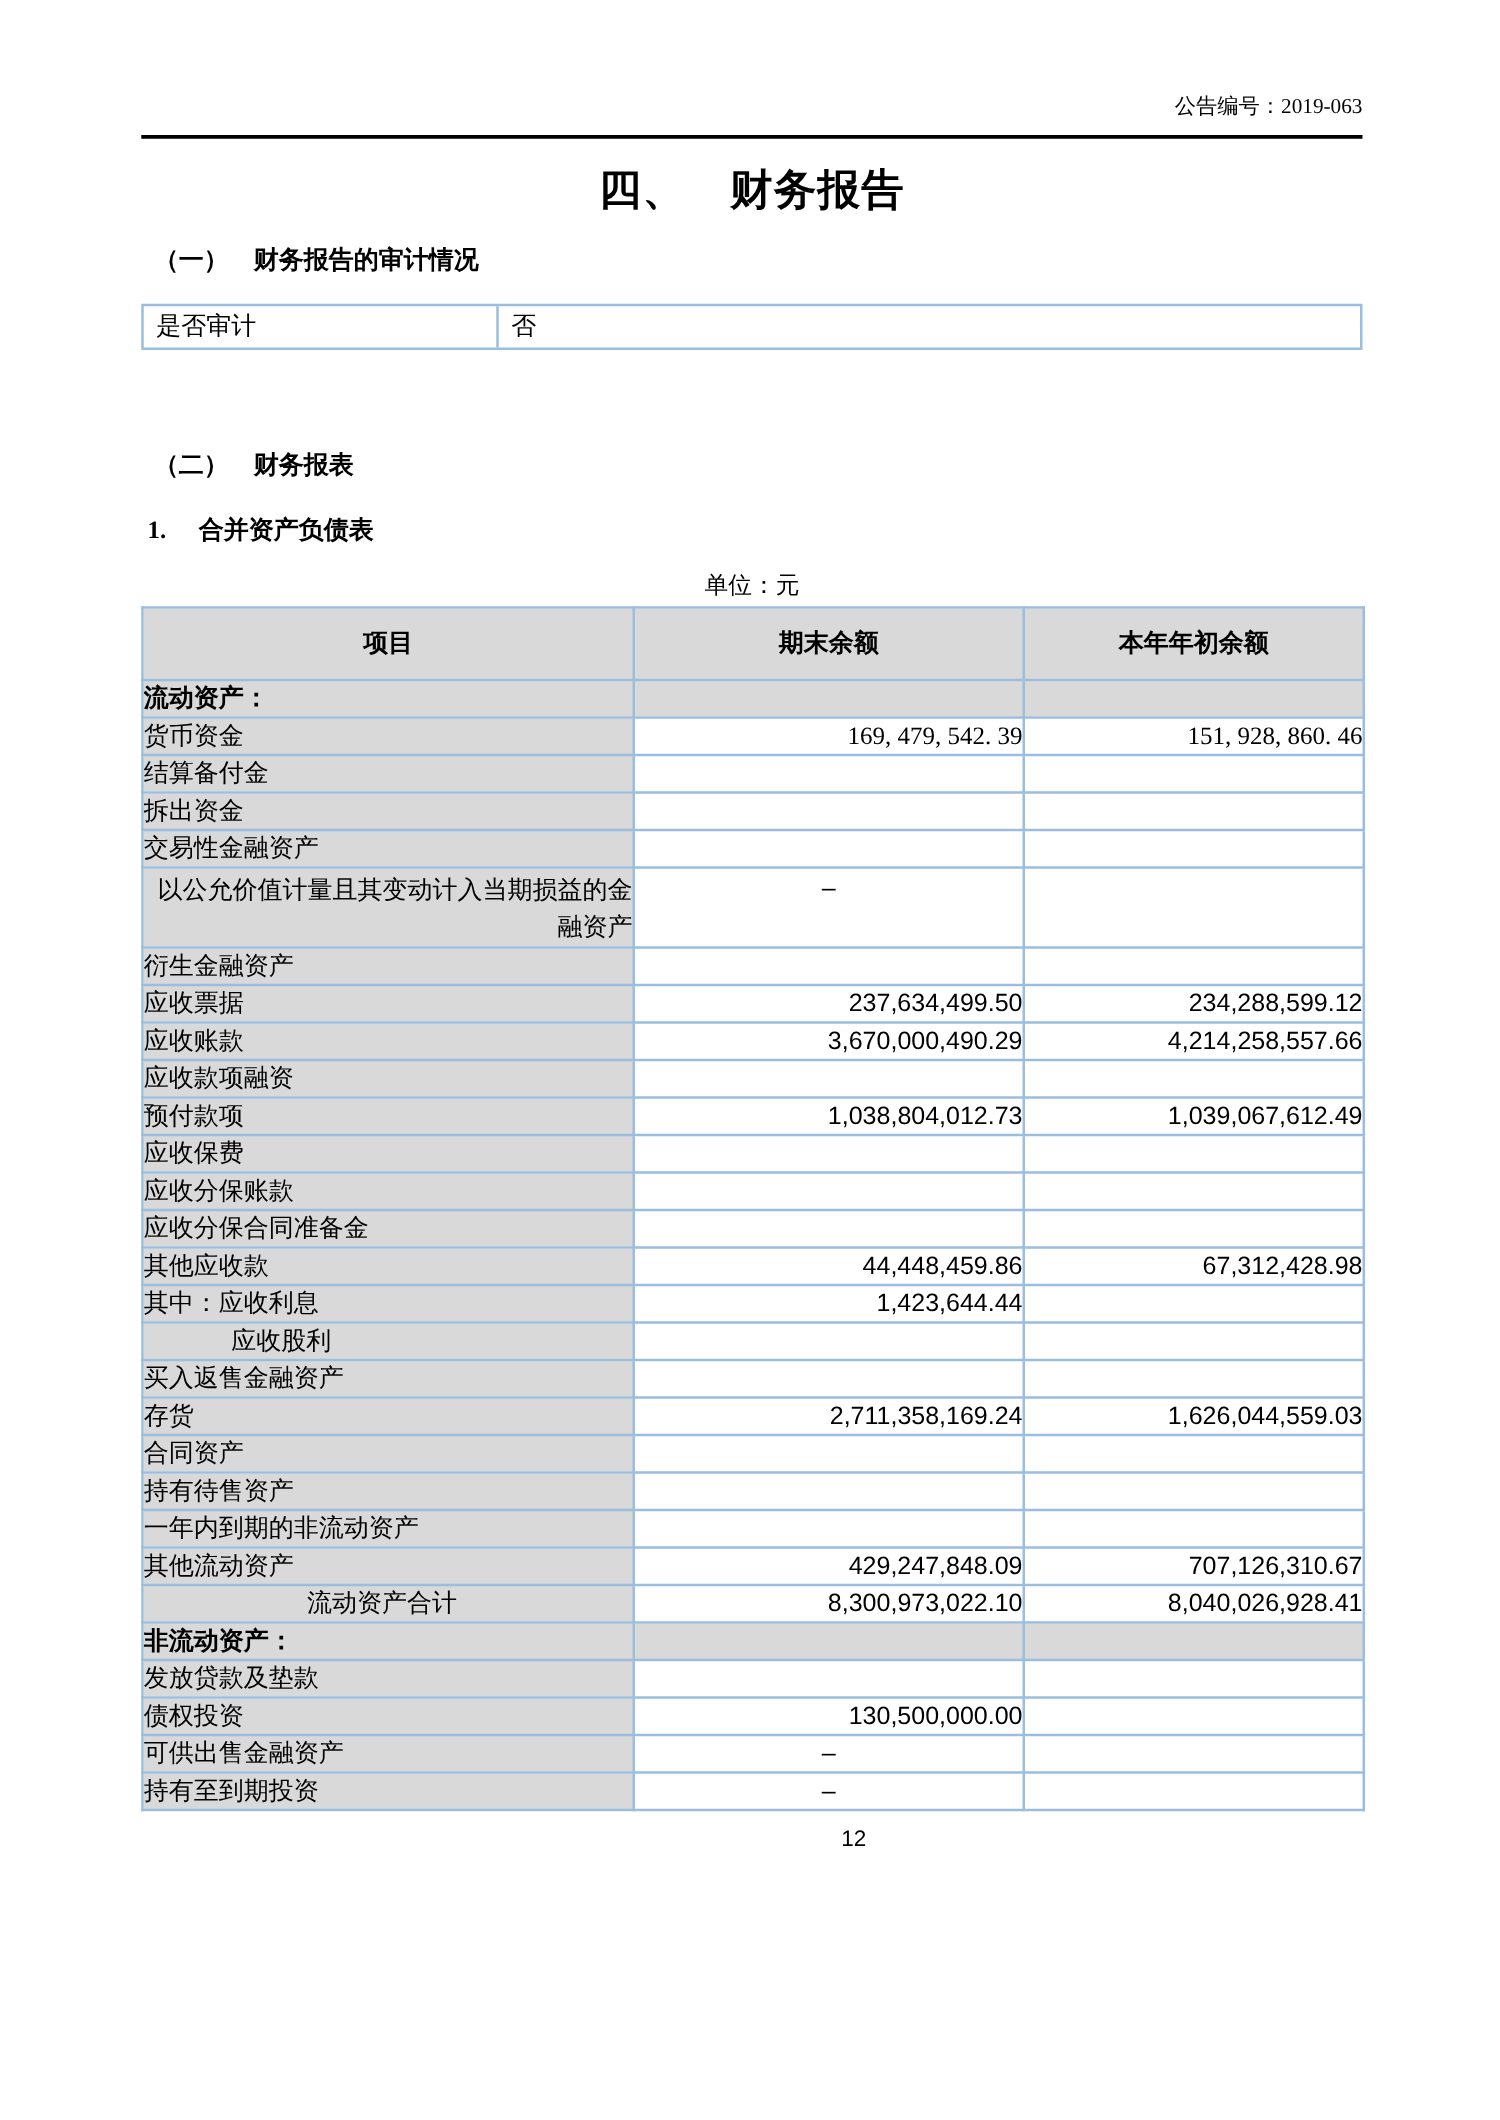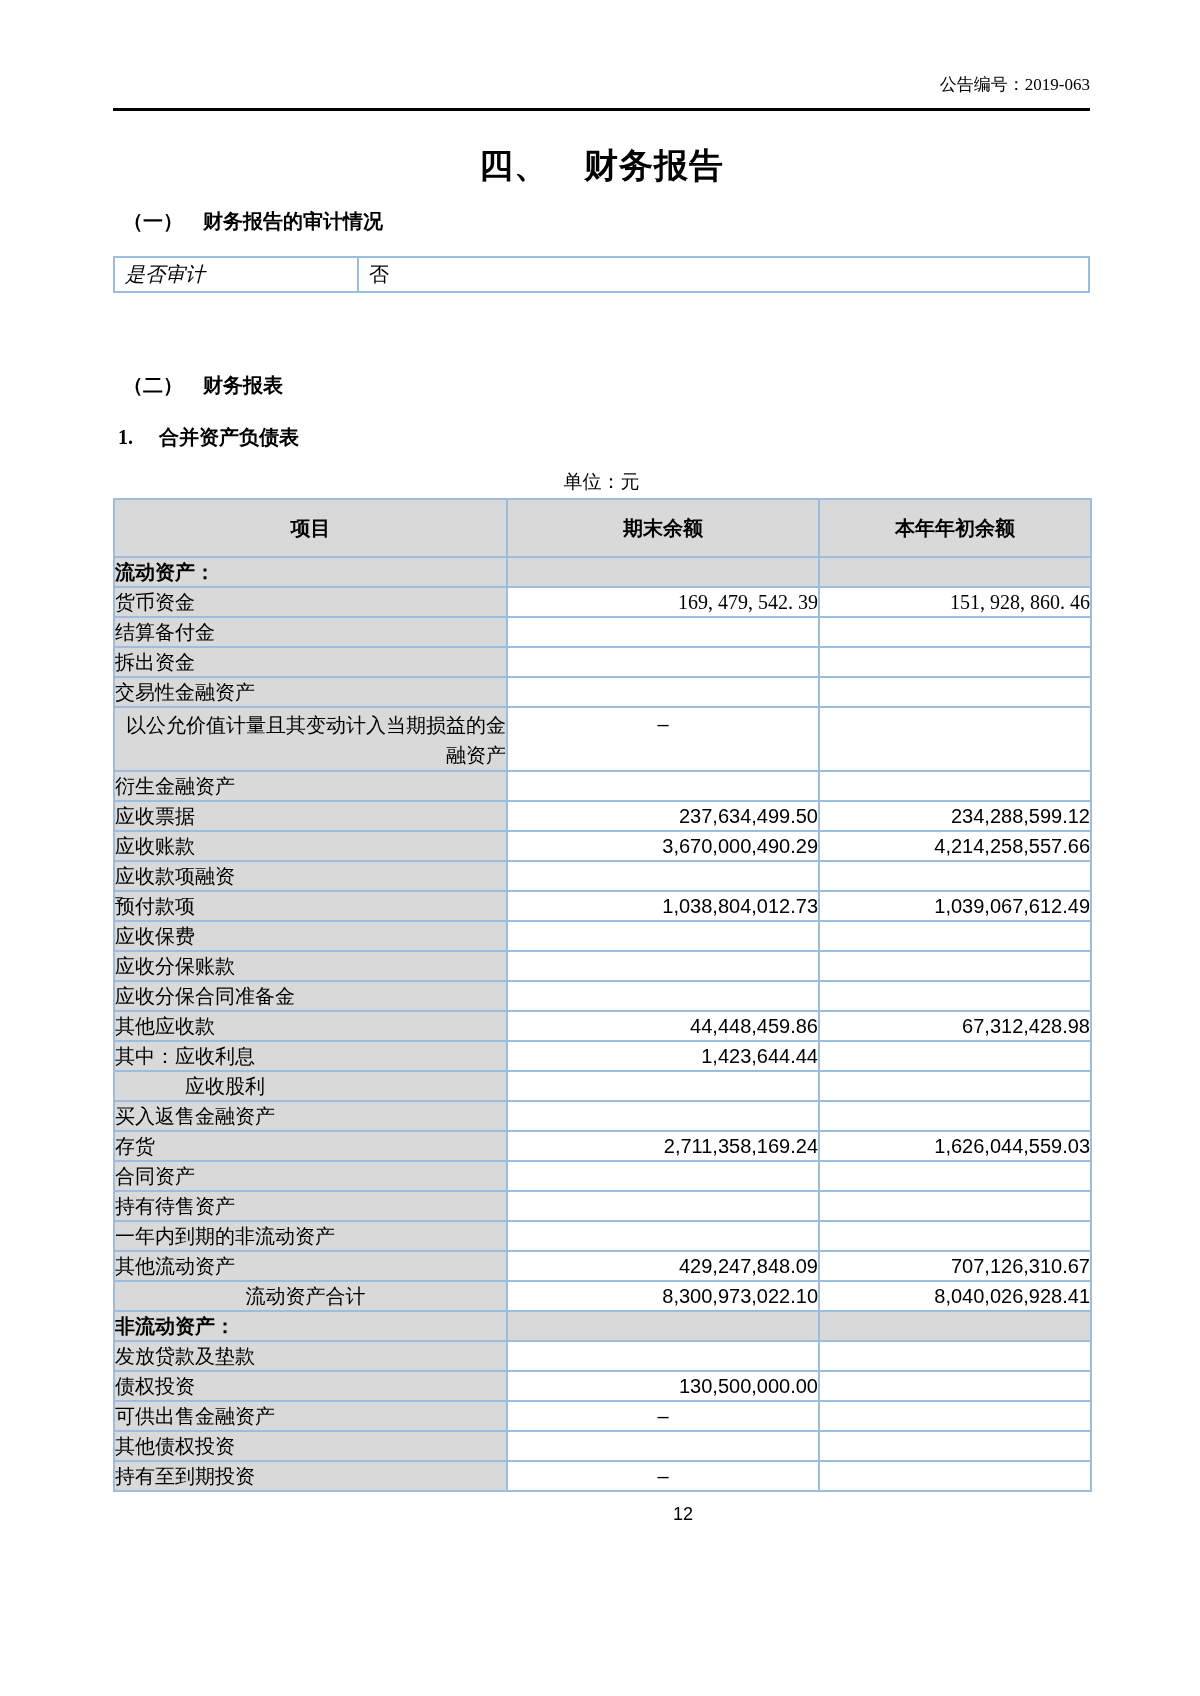--- a/index.html
+++ b/index.html
@@ -13,37 +13,37 @@
     width:1200px;height:1696px;
     font-family:"Liberation Serif","DejaVu Serif",serif;
     color:#000;
   }
   .page{width:1200px;height:1696px;padding:0 110px 0 113px;position:relative;overflow:hidden;}
 
   .doc-number{padding-top:74px;text-align:right;font-size:17px;line-height:22px;}
   .top-rule{margin-top:12px;height:3px;background:var(--rule);}
 
   .main-title{
-    margin-top:33px;text-align:center;
+    margin-top:20px;text-align:center;
     font-family:"Liberation Sans","DejaVu Sans",sans-serif;
     font-size:34px;font-weight:bold;line-height:42px;letter-spacing:1px;
   }
   .h2{
     margin-top:22px;padding-left:10px;
     font-family:"Liberation Sans","DejaVu Sans",sans-serif;
     font-size:20px;font-weight:bold;line-height:27px;
   }
   .h2.second{margin-top:79px;}
 
   .audit-table{
     margin-top:21px;width:977px;border:2px solid var(--border);
     display:flex;height:37px;background:#fff;
   }
   .audit-table .cell{font-size:20px;line-height:33px;padding-left:10px;}
-  .audit-table .cell.q{width:244px;border-right:2px solid var(--border);font-style:italic;}
+  .audit-table .cell.q{width:284px;border-right:2px solid var(--border);}
   .audit-table .cell.a{flex:1;}
 
   .sub-heading{margin-top:25px;padding-left:5px;font-size:20px;font-weight:bold;line-height:26px;}
   .sub-heading .num{display:inline-block;margin-right:26px;}
 
   .unit-line{margin-top:20px;text-align:center;font-size:19px;line-height:24px;}
 
   table.bs{
     margin-top:4px;width:977px;border-collapse:collapse;table-layout:fixed;
     border:2px solid var(--border);
@@ -249,25 +249,20 @@
       <td class="label">债权投资</td>
       <td class="num">130,500,000.00</td>
       <td class="num"></td>
     </tr>
     <tr>
       <td class="label">可供出售金融资产</td>
       <td class="num dash">–</td>
       <td class="num"></td>
     </tr>
     <tr>
-      <td class="label">其他债权投资</td>
-      <td class="num"></td>
-      <td class="num"></td>
-    </tr>
-    <tr>
       <td class="label">持有至到期投资</td>
       <td class="num dash">–</td>
       <td class="num"></td>
     </tr>
   </tbody>
     </table>
 
   <div class="footer">
     <span class="pg">12</span>
   </div>

